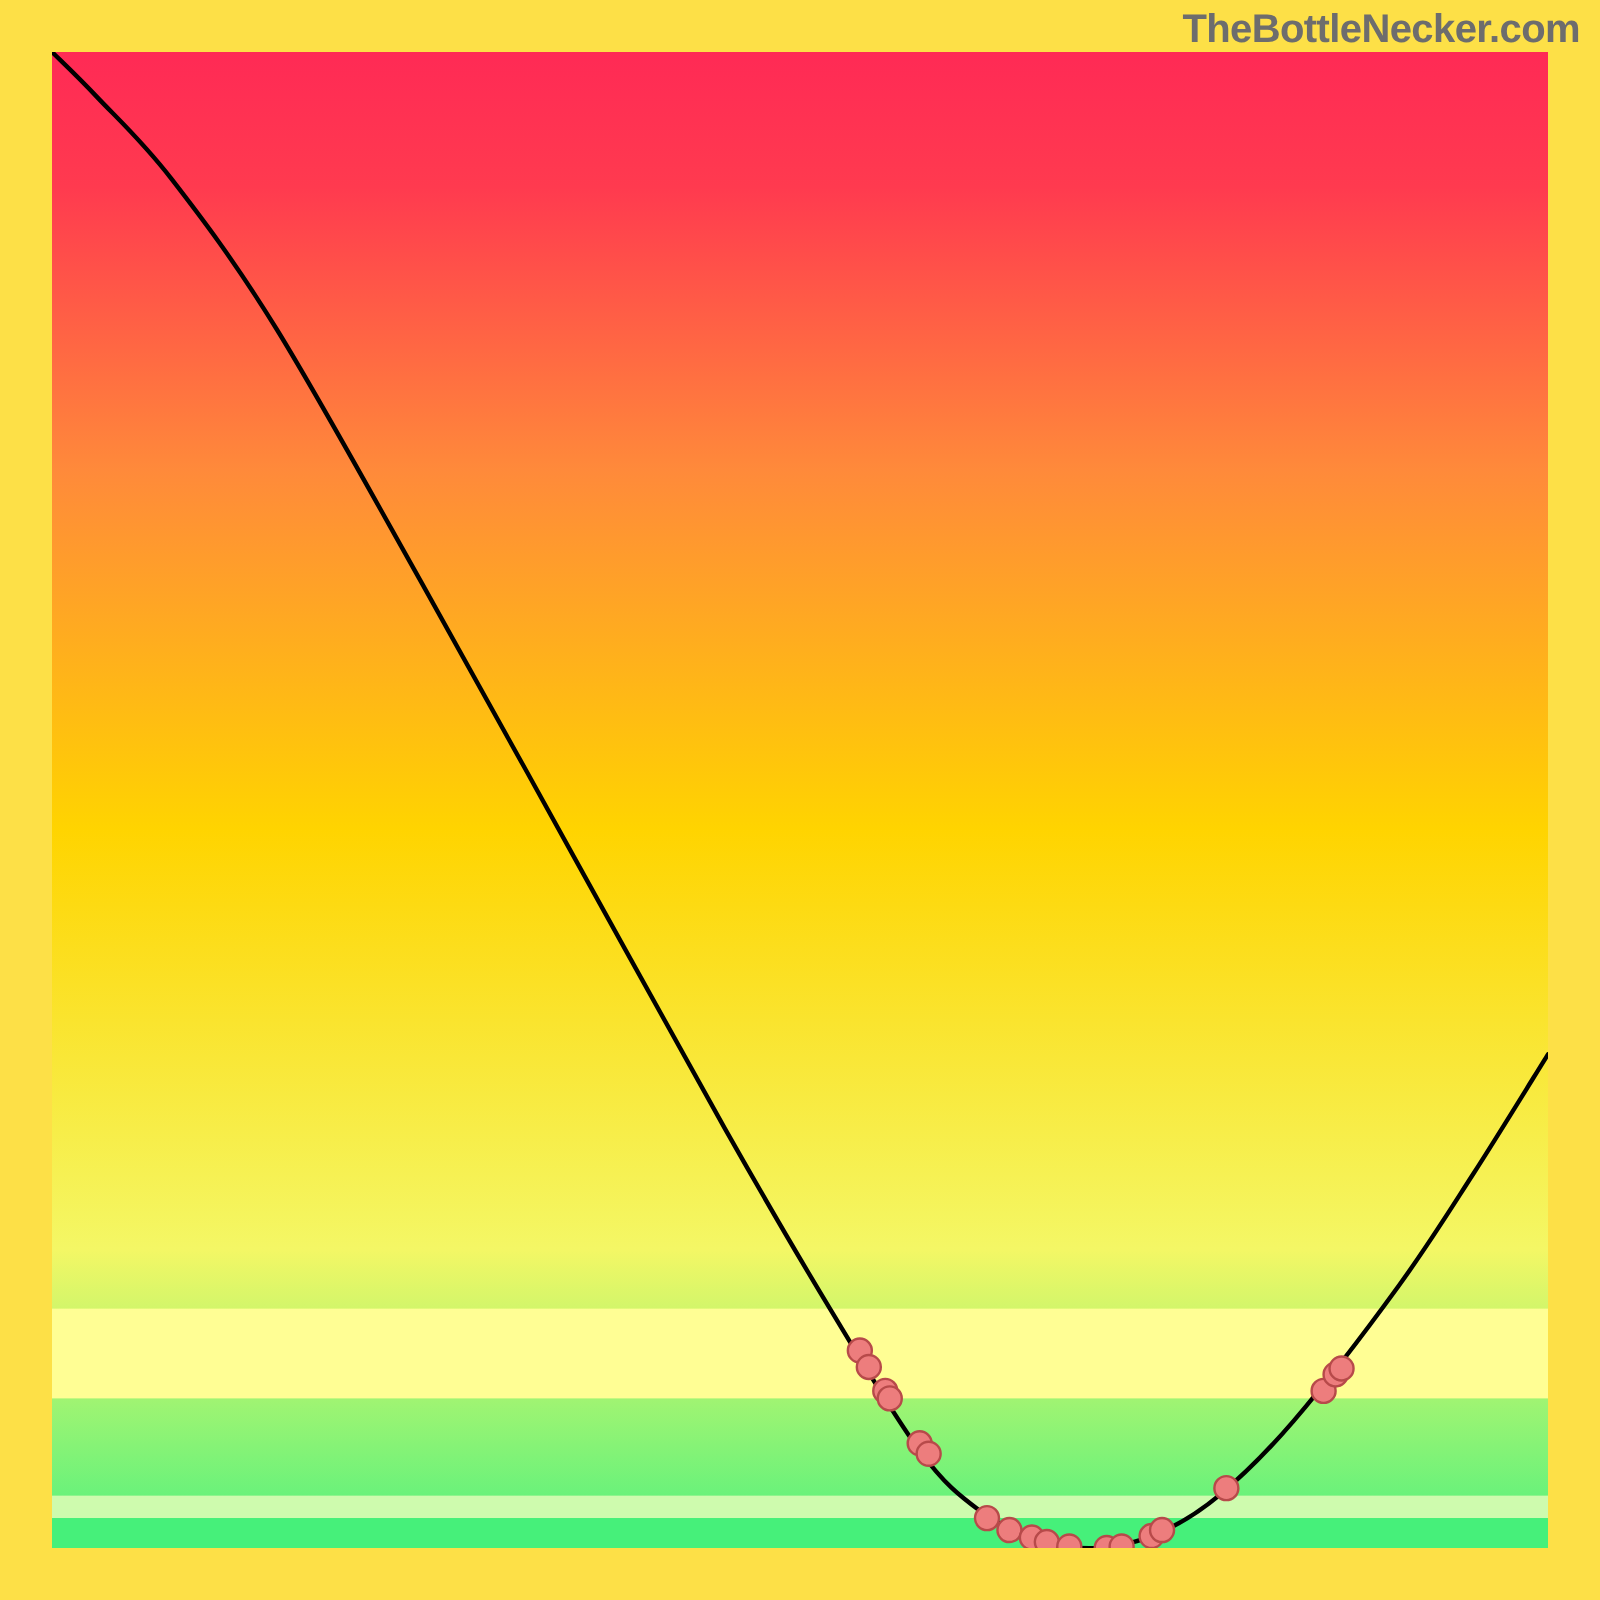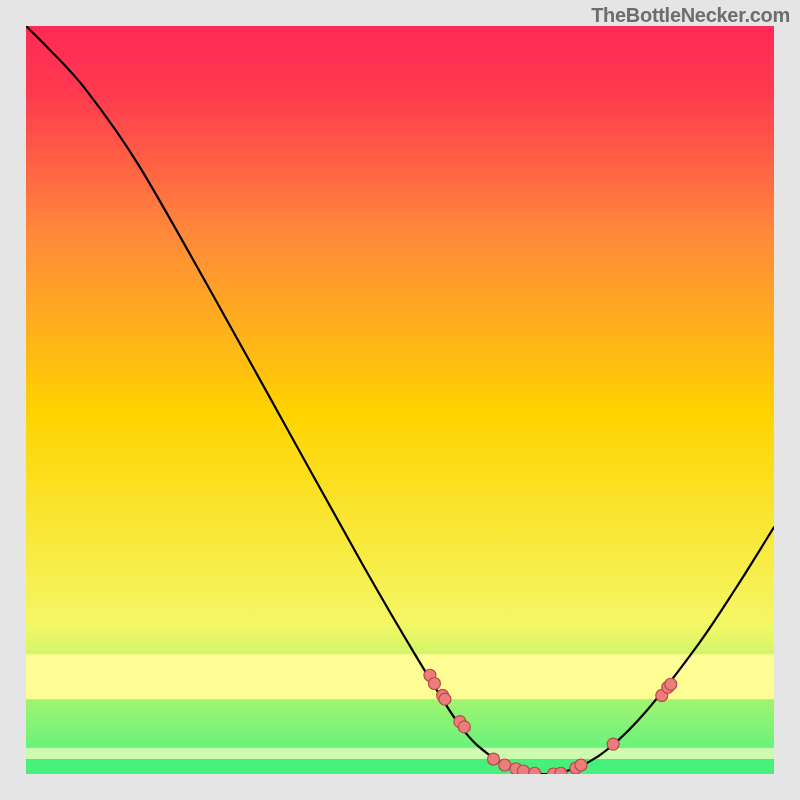--- a/index.html
+++ b/index.html
@@ -1,21 +1,21 @@
 <!DOCTYPE html>
 <html><head>
 <meta charset="utf-8">
 <style>
   * { margin: 0; padding: 0; box-sizing: border-box; }
   html, body { width: 800px; height: 800px; overflow: hidden; background: #000; }
   .frame {
     position: absolute;
     left: 0; top: 0;
     width: 800px; height: 800px;
-    background: #e5e5e5;
+    background: #fde047;
   }
   .watermark {
     position: absolute;
     top: 4px;
     right: 10px;
     font-family: Arial, Helvetica, sans-serif;
     font-size: 20px;
     font-weight: bold;
     color: #6d6d6d;
     letter-spacing: -0.3px;

